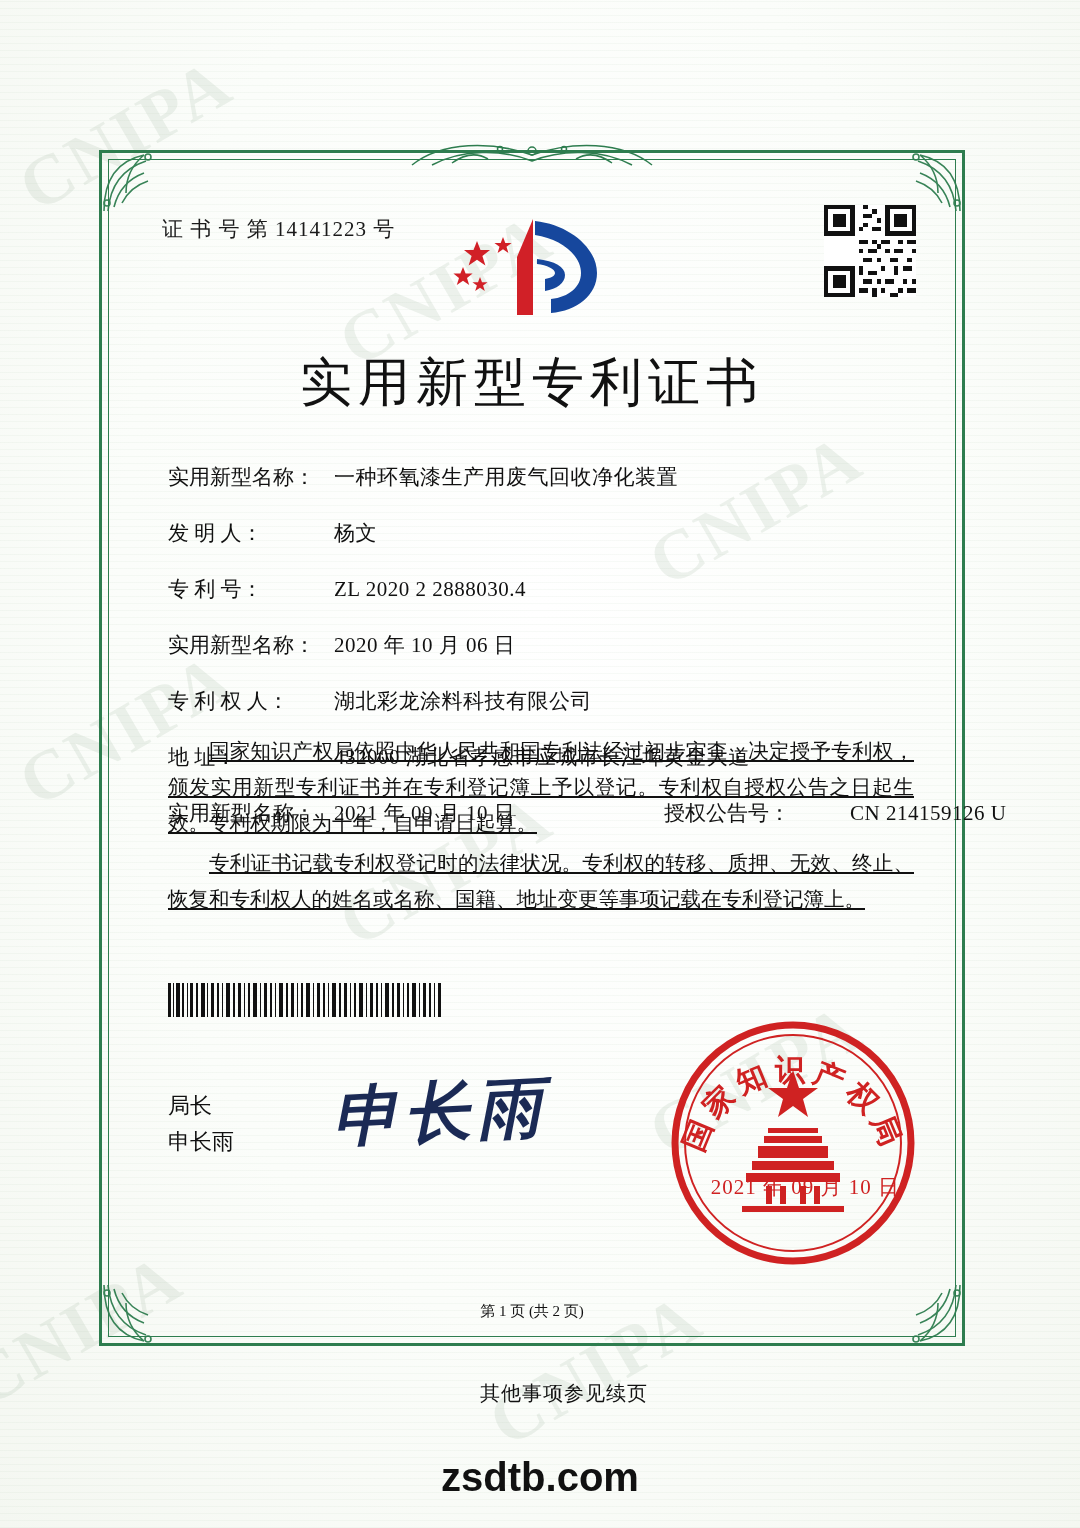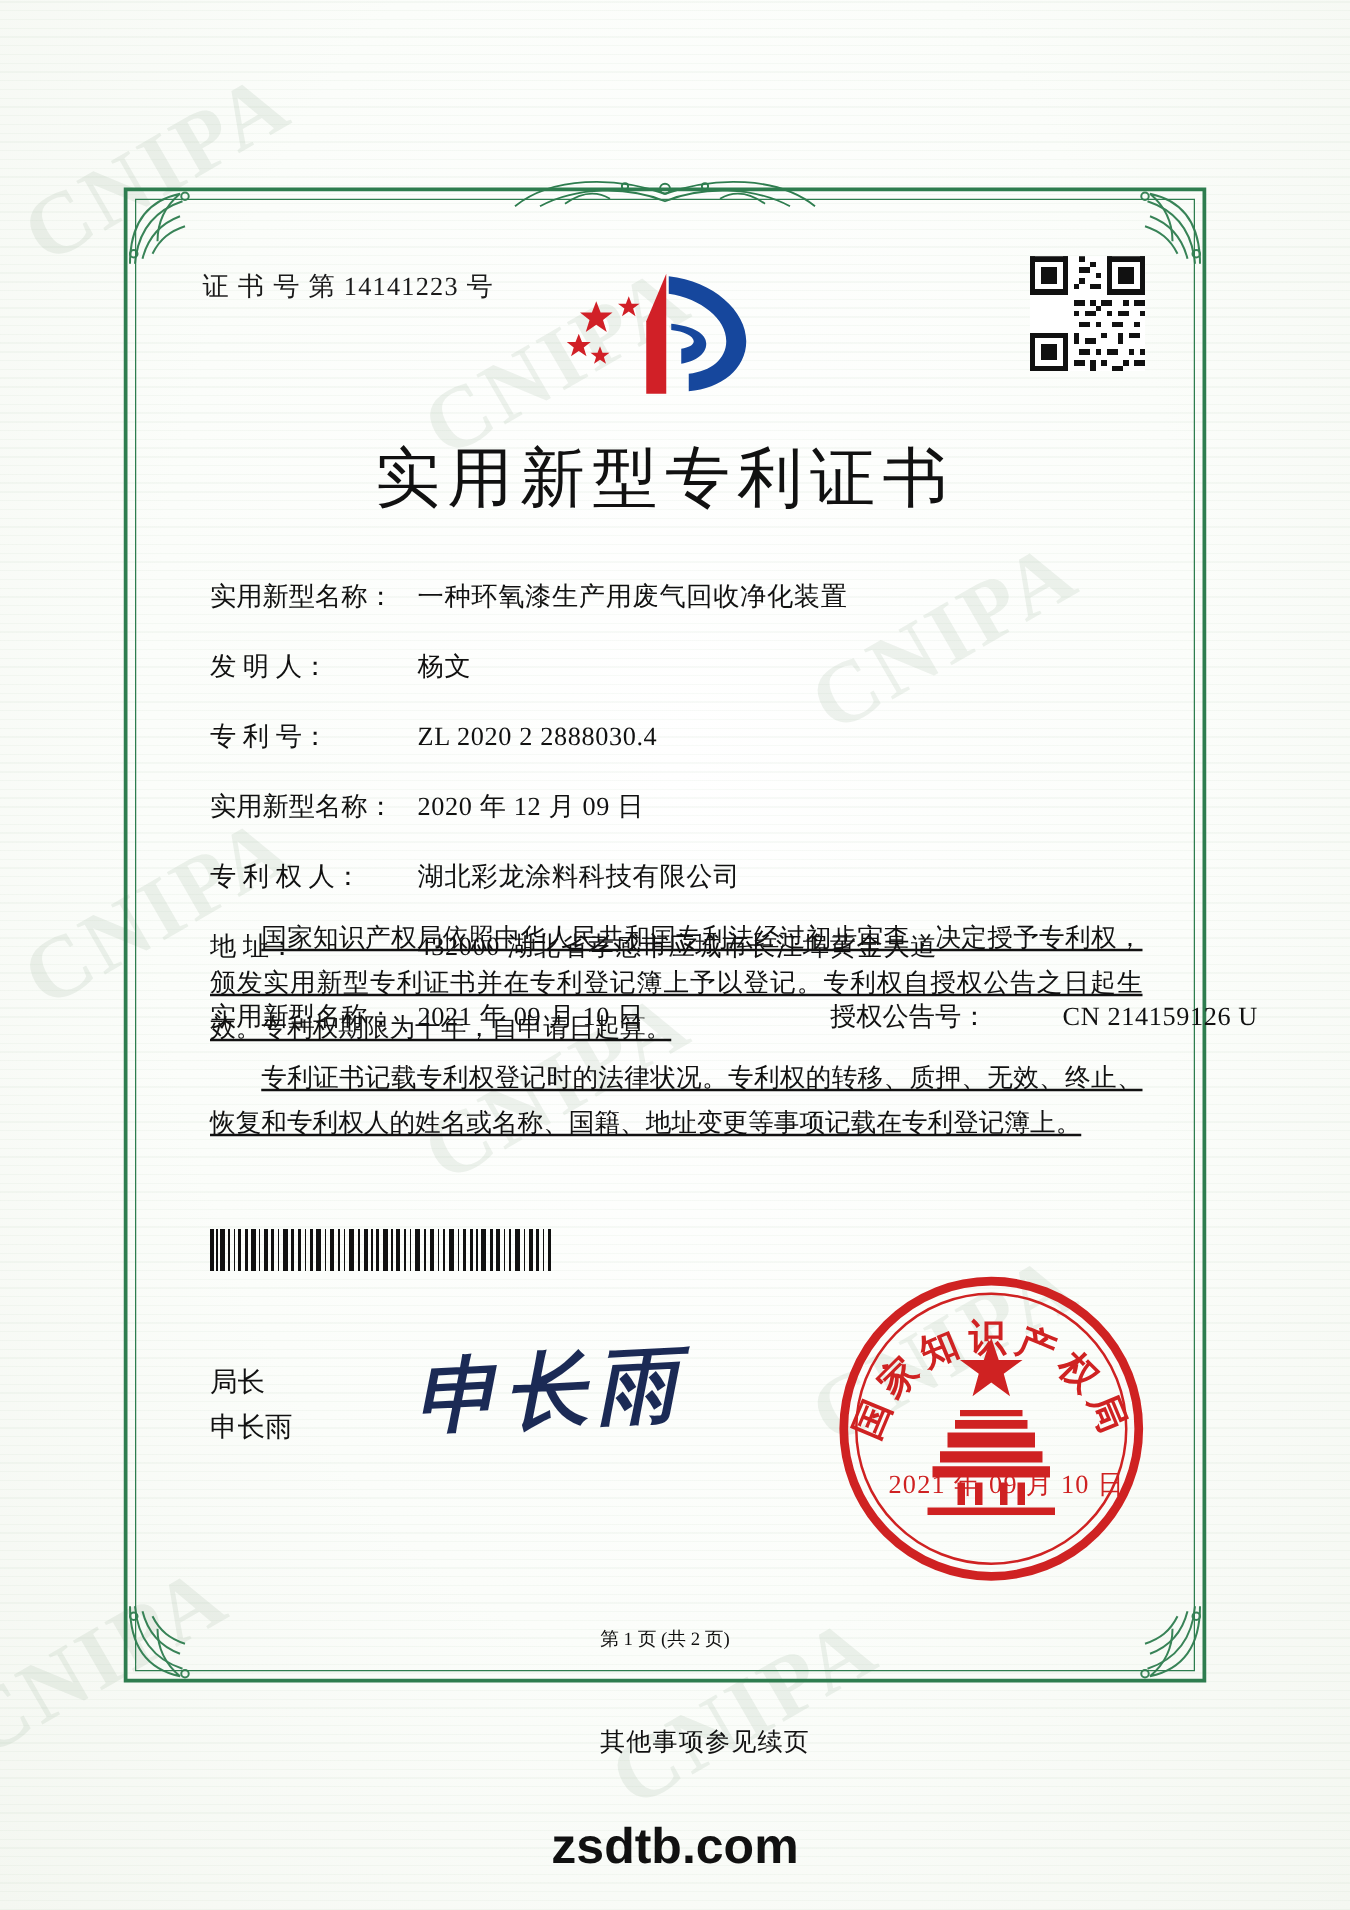--- a/index.html
+++ b/index.html
@@ -298,21 +298,21 @@
       <div class="frow">
         <div class="flabel">发  明  人：</div>
         <div class="fval">杨文</div>
       </div>
       <div class="frow">
         <div class="flabel">专   利   号：</div>
         <div class="fval">ZL 2020 2 2888030.4</div>
       </div>
       <div class="frow">
         <div class="flabel">实用新型名称：</div>
-        <div class="fval">2020 年 12 月 09 日</div>
+        <div class="fval">2020 年 10 月 06 日</div>
       </div>
       <div class="frow">
         <div class="flabel">专 利 权 人：</div>
         <div class="fval">湖北彩龙涂料科技有限公司</div>
       </div>
       <div class="frow">
         <div class="flabel">地       址：</div>
         <div class="fval">432000 湖北省孝感市应城市长江埠黄金大道</div>
       </div>
       <div class="frow two">

